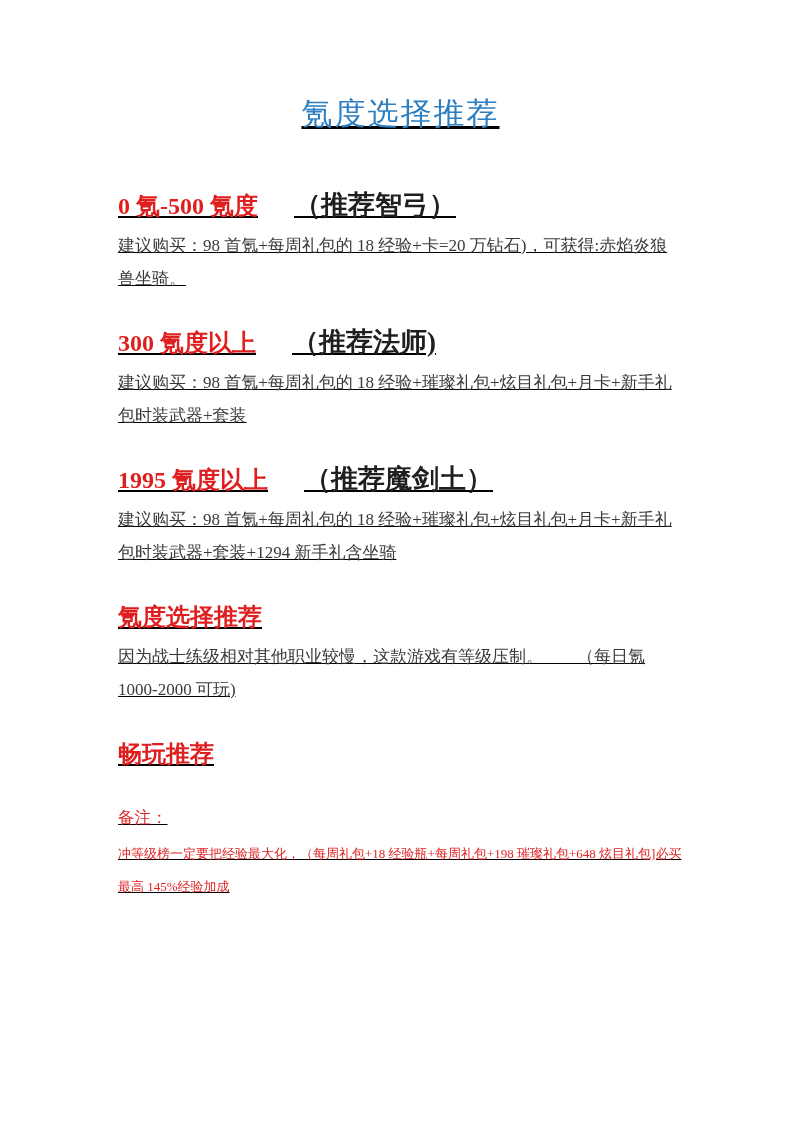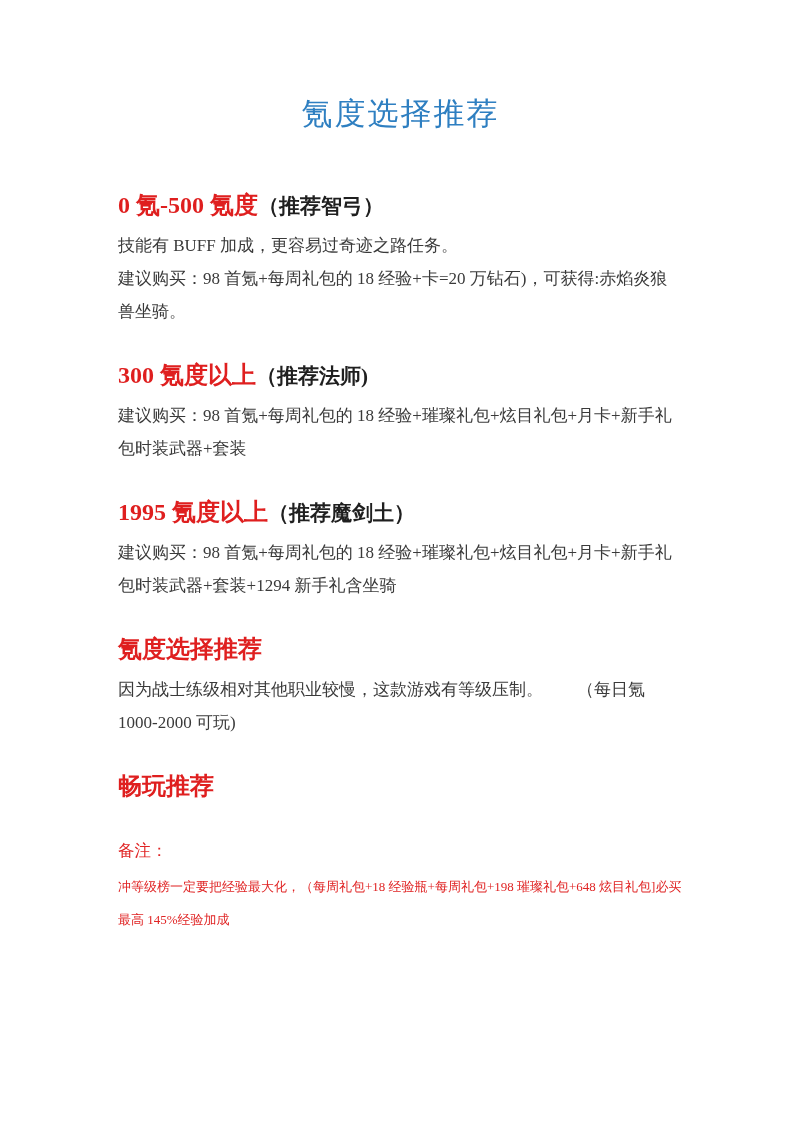--- a/index.html
+++ b/index.html
@@ -13,20 +13,21 @@
   html,body{margin:0;padding:0;}
   body{
     width:800px;height:1131px;
     background:var(--page-bg);
     font-family:"Liberation Serif","DejaVu Serif",serif;
     overflow:hidden;
   }
   .page{
     width:800px;height:899px;
     padding:92px 117px 0 118px;
+    text-decoration:underline;
   }
   .doc-title{
     margin:0;
     text-align:center;
     font-size:31px;
     font-weight:400;
     letter-spacing:2px;
     line-height:44px;
     color:var(--title-blue);
   }
@@ -37,22 +38,23 @@
   }
   .sec.first h2{margin-top:52px;}
   .h-red{
     color:var(--heading-red);
     font-size:24px;
     font-weight:600;
     text-align:right;
   }
   .h-blk{
     color:#1f1f1f;
-    font-size:21px;
+    font-size:27px;
     font-weight:700;
+    margin-left:36px;
   }
   .body-p{
     margin:0;
     font-size:17px;
     line-height:33px;
     color:var(--body-text);
     text-align:left;
   }
   .notes{margin-top:32px;}
   .note-label{
@@ -72,21 +74,20 @@
 <body>
 
 <div class="page">
 
   <h1 class="doc-title">氪度选择推荐</h1>
 
   <section class="sec first">
     <h2>
       <span class="h-red">0 氪-500 氪度</span><span class="h-blk">（推荐智弓）</span>
     </h2>
-    <p class="body-p">技能有 BUFF 加成，更容易过奇迹之路任务。</p>
     <p class="body-p">建议购买：98 首氪+每周礼包的 18 经验+卡=20 万钻石)，可获得:赤焰炎狼兽坐骑。</p>
   </section>
 
   <section class="sec">
     <h2>
       <span class="h-red">300 氪度以上</span><span class="h-blk">（推荐法师)</span>
     </h2>
     <p class="body-p">建议购买：98 首氪+每周礼包的 18 经验+璀璨礼包+炫目礼包+月卡+新手礼包时装武器+套装</p>
   </section>
 

